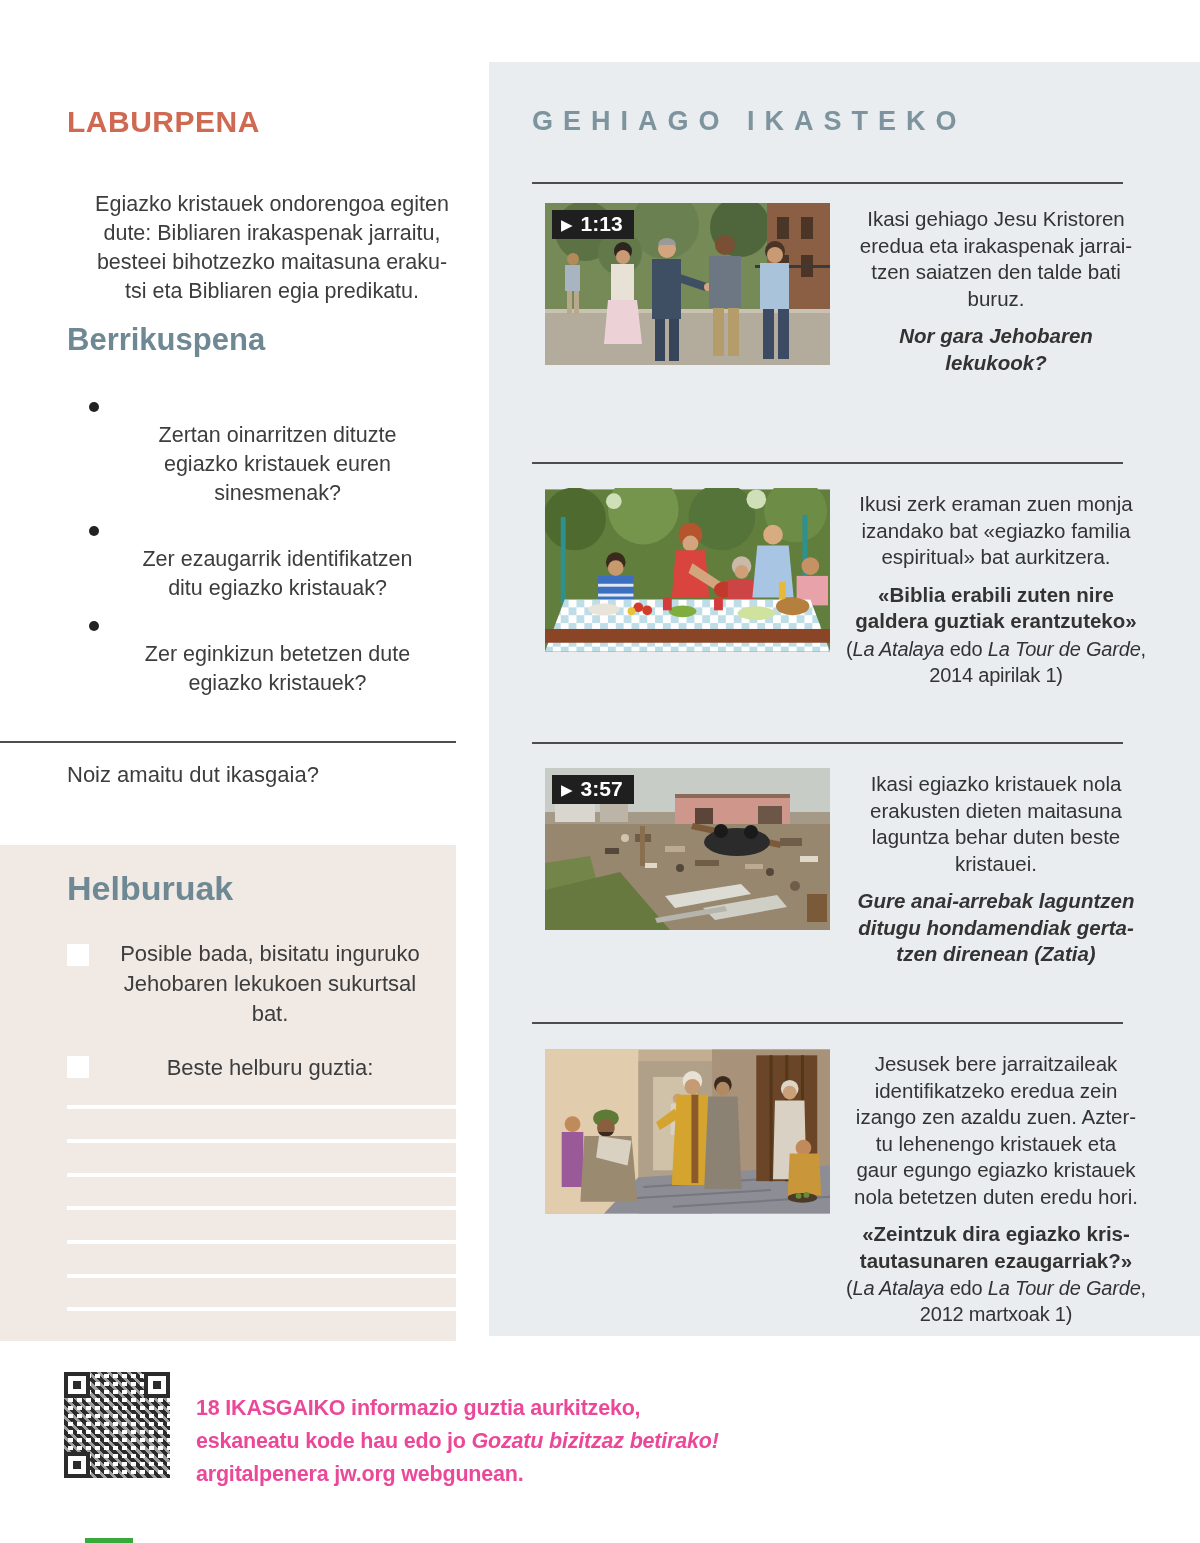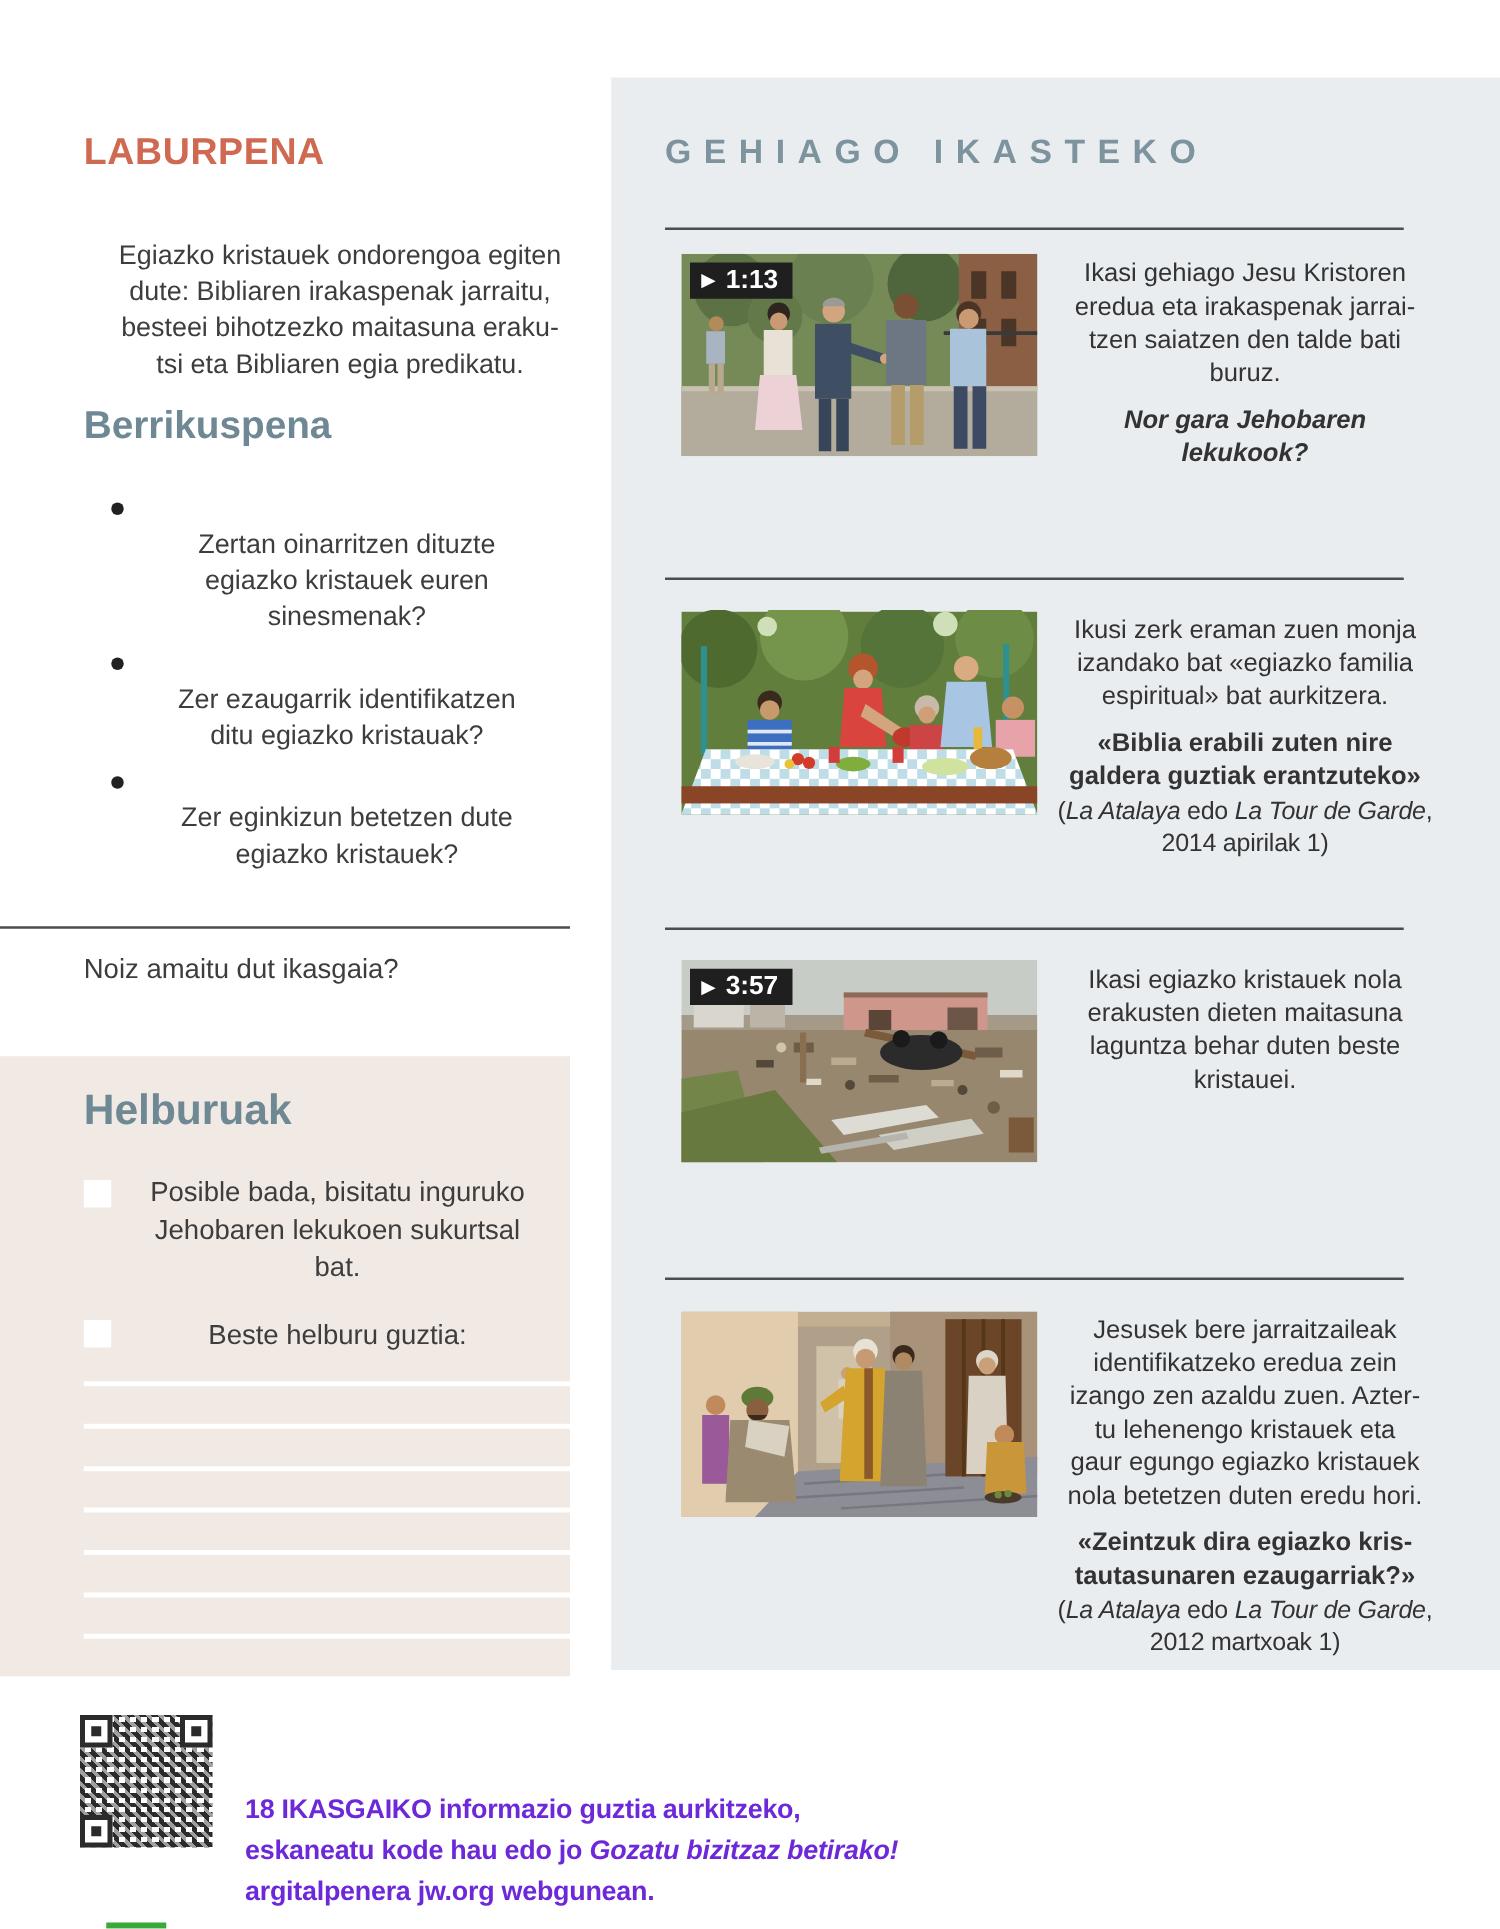--- a/index.html
+++ b/index.html
@@ -49,22 +49,22 @@
   .cite i{font-style:italic;}
 
   
   .qr{position:absolute;left:64px;top:1372px;width:106px;height:106px;background:
       repeating-linear-gradient(45deg,rgba(255,255,255,.55) 0 3px,transparent 3px 7px),
       repeating-linear-gradient(0deg,#2b2b2b 0 4px,transparent 4px 8px),
       repeating-linear-gradient(90deg,#2b2b2b 0 4px,#fff 4px 9px);}
   .finder{position:absolute;width:26px;height:26px;background:#fff;border:4px solid #2b2b2b;box-sizing:border-box;}
   .finder::after{content:"";position:absolute;left:5px;top:5px;width:8px;height:8px;background:#2b2b2b;}
   .f-tl{left:0;top:0;} .f-tr{right:0;top:0;} .f-bl{left:0;bottom:0;}
-  .footer-line{position:absolute;left:196px;font-size:21.5px;font-weight:700;color:#6d28d9;
-               letter-spacing:-.2px;white-space:nowrap;margin-top:39px;}
+  .footer-line{position:absolute;left:196px;font-size:21.5px;font-weight:700;color:#ec4899;
+               letter-spacing:-.2px;white-space:nowrap;}
   .fl1{top:1396px;} .fl2{top:1429px;} .fl3{top:1462px;}
   .footer-line i{font-style:italic;}
   .reg-mark{position:absolute;left:85px;top:1538px;width:48px;height:5px;background:#3aa93c;}
 </style>
 </head>
 <body>
 
 <div class="page">
 
   <div class="summary-title">LABURPENA</div>
@@ -272,20 +272,23 @@
         <div class="badge">
           <span class="tri">▶</span>
           <span>3:57</span>
         </div>
       </div>
       <div class="lm-text">
         <div class="lm-desc ml">Ikasi egiazko kristauek nola
 erakusten dieten maitasuna
 laguntza behar duten beste
 kristauei.</div>
+        <div class="lm-video-title ml">Gure anai-arrebak laguntzen
+ditugu hondamendiak gerta-
+tzen direnean (Zatia)</div>
       </div>
     </div>
 
     <div class="lm-row row4">
       <div class="thumb" style="height:167px">
         <svg viewBox="0 0 290 167">
           <rect x="0" y="0" width="290" height="167" fill="#c3ae92"></rect>
           <rect x="0" y="0" width="95" height="167" fill="#e2ccae"></rect>
           <rect x="95" y="12" width="75" height="155" fill="#b0a089"></rect>
           <rect x="110" y="28" width="45" height="95" fill="#cfc2a8"></rect>

